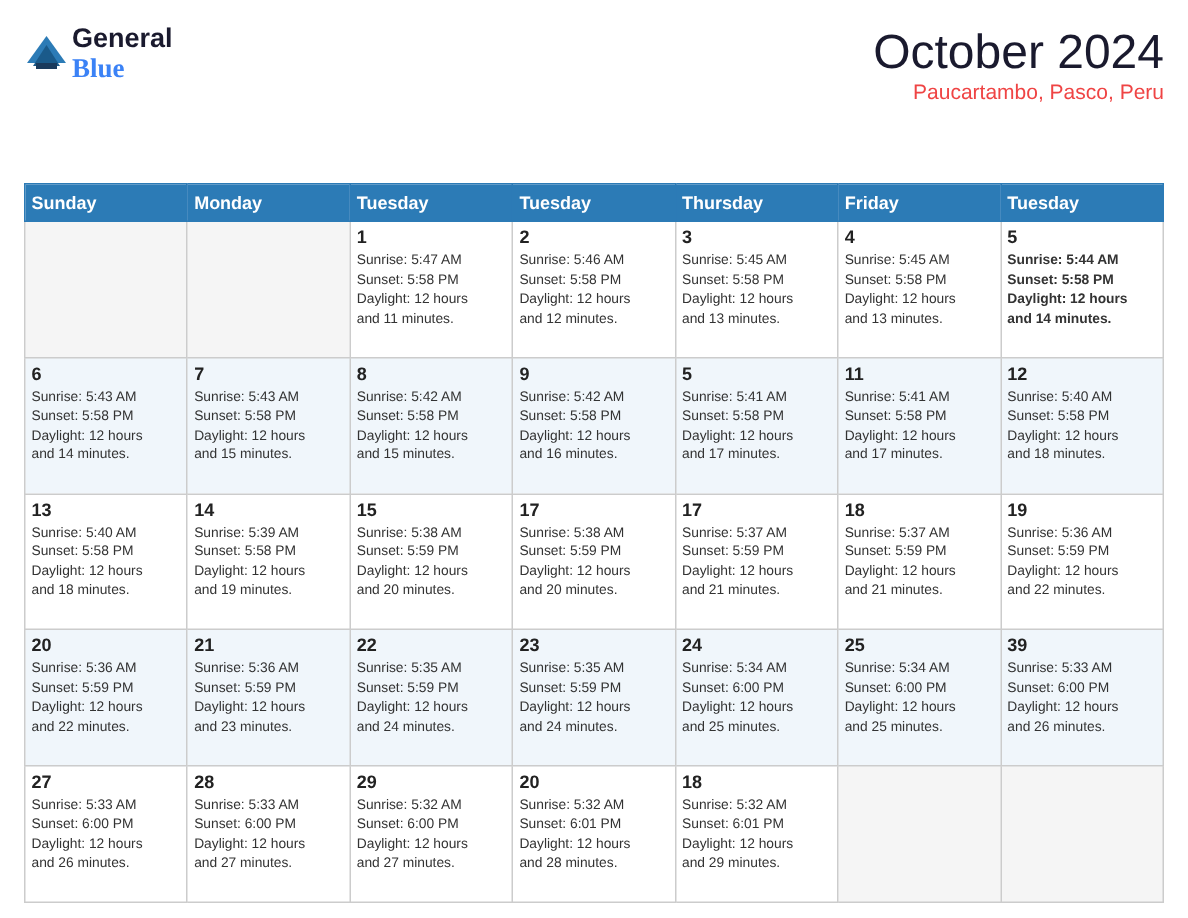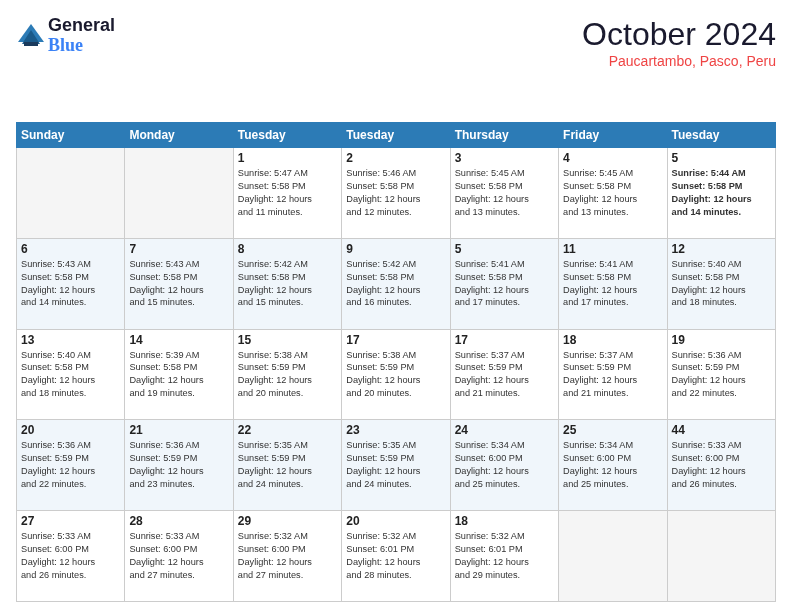--- a/index.html
+++ b/index.html
@@ -311,21 +311,21 @@
 and 25 minutes.</div>
           </td>
           <td>
             <span class="day-num">25</span>
             <div class="cell-text" style="white-space: pre-line;">Sunrise: 5:34 AM
 Sunset: 6:00 PM
 Daylight: 12 hours
 and 25 minutes.</div>
           </td>
           <td>
-            <span class="day-num">44</span>
+            <span class="day-num">39</span>
             <div class="cell-text" style="white-space: pre-line;">Sunrise: 5:33 AM
 Sunset: 6:00 PM
 Daylight: 12 hours
 and 26 minutes.</div>
           </td>
         </tr>
         <tr>
           <td>
             <span class="day-num">27</span>
             <div class="cell-text" style="white-space: pre-line;">Sunrise: 5:33 AM

